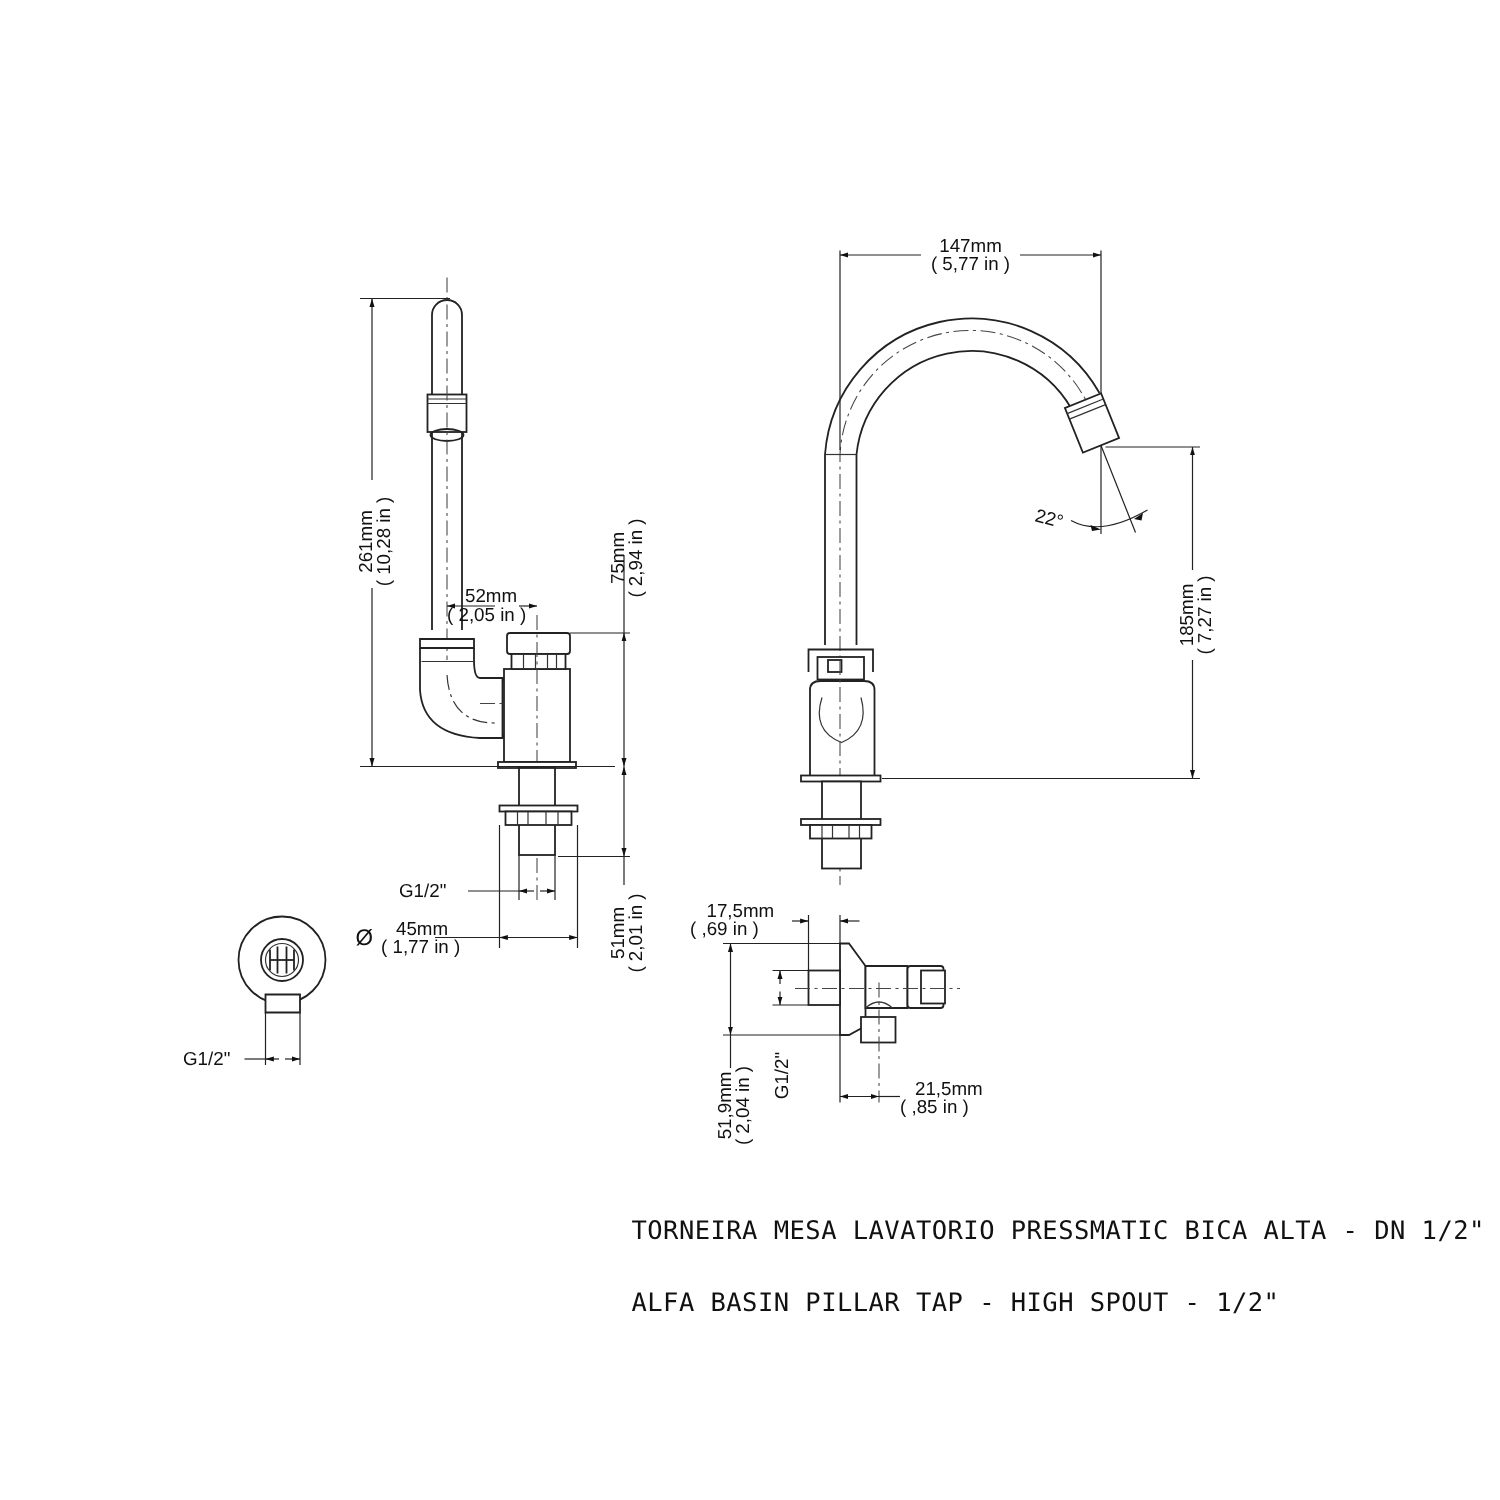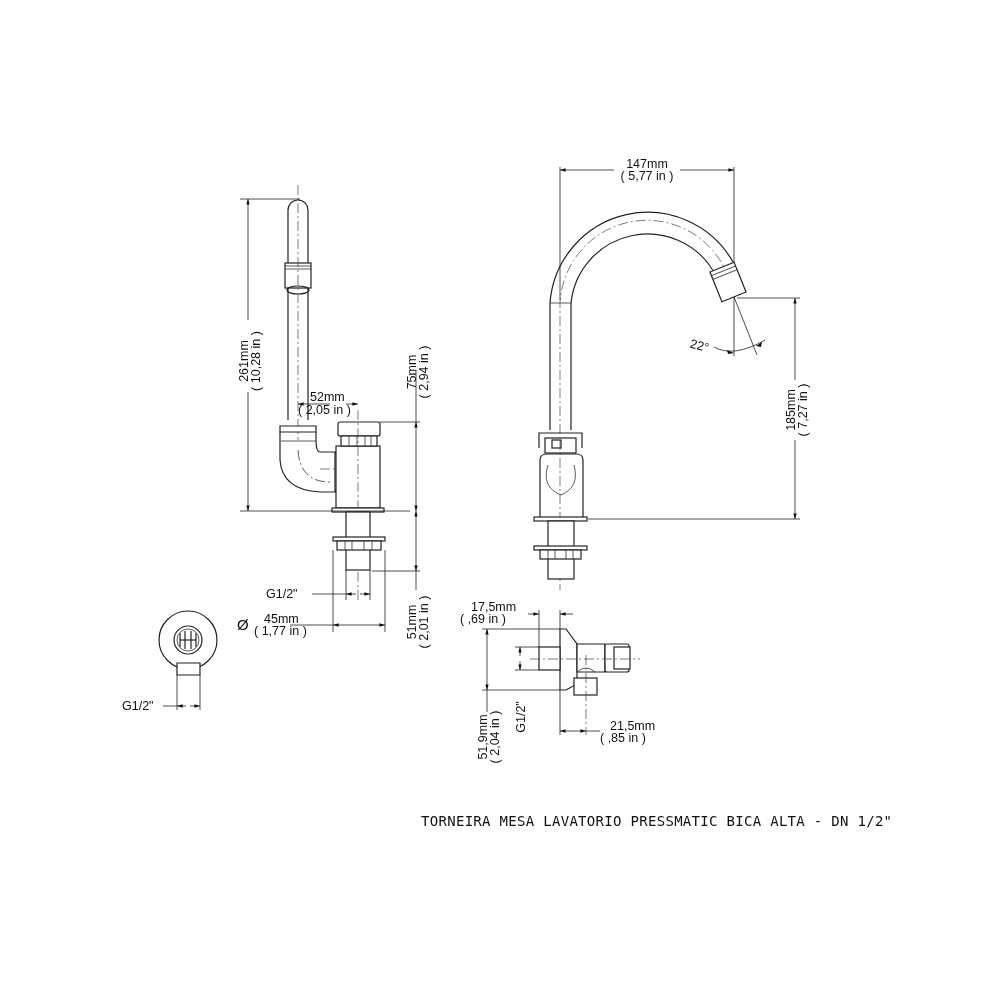--- a/index.html
+++ b/index.html
@@ -5,21 +5,21 @@
     html, body { margin: 0; padding: 0; background: #ffffff; }
     body { width: 1000px; height: 1000px; position: relative; overflow: hidden; font-family: "Liberation Sans", sans-serif; }
     svg { position: absolute; left: 0; top: 0; }
     .ln { stroke: #222; stroke-width: 1.2; fill: none; }
     .thin { stroke: #333; stroke-width: 0.8; fill: none; }
     .ctr { stroke: #444; stroke-width: 0.7; fill: none; stroke-dasharray: 10 3 2 3; }
     .dim { stroke: #222; stroke-width: 0.8; fill: none; }
     .fillw { fill: #fff; stroke: #222; stroke-width: 1.2; }
     .arrow { fill: #111; }
     .dtxt { font-family: "Liberation Sans", sans-serif; font-size: 12.5px; fill: #111; }
-    .title-block { position: absolute; left: 421px; top: 781px; font-family: "DejaVu Sans Mono", monospace; font-size: 14px; line-height: 16px; color: #111; letter-spacing: 0.3px; white-space: pre; }
+    .title-block { position: absolute; left: 421px; top: 781px; font-family: "DejaVu Sans Mono", monospace; font-size: 17px; line-height: 16px; color: #111; letter-spacing: 0.3px; white-space: pre; }
     .title-line { display: block; }
   </style>
 </head>
 <body>
 
 <svg width="1000" height="1000" viewBox="0 0 1000 1000">
   <defs>
     <marker id="ar" viewBox="0 0 10 10" refX="10" refY="5" markerWidth="7" markerHeight="7" orient="auto-start-reverse">
       <path d="M0,2 L10,5 L0,8 z" class="arrow"></path>
     </marker>
@@ -224,13 +224,14 @@
     <line class="dim" x1="560" y1="690" x2="560" y2="735"></line>
     <line class="dim" x1="560" y1="731" x2="586" y2="731" marker-start="url(#ar)" marker-end="url(#ar)"></line>
     <line class="dim" x1="586" y1="731" x2="600" y2="731"></line>
     <text class="dtxt" x="610" y="730">21,5mm</text>
     <text class="dtxt" x="600" y="742">( ,85 in )</text>
   </g>
 </svg>
 
 <div class="title-block">
   <span class="title-line">TORNEIRA MESA LAVATORIO PRESSMATIC BICA ALTA - DN 1/2"</span>
+  <span class="title-line">ALFA BASIN PILLAR TAP - HIGH SPOUT - 1/2"</span>
 </div>
 
 </body></html>

